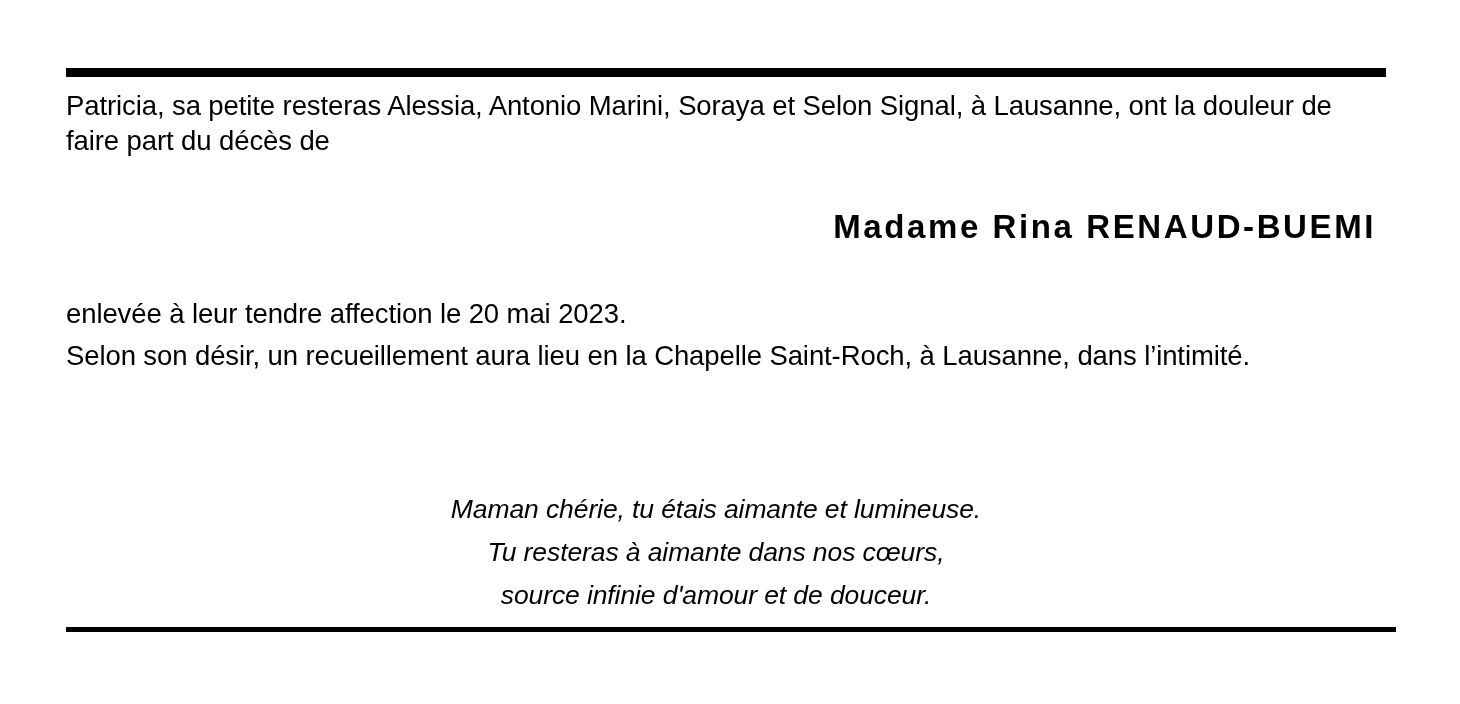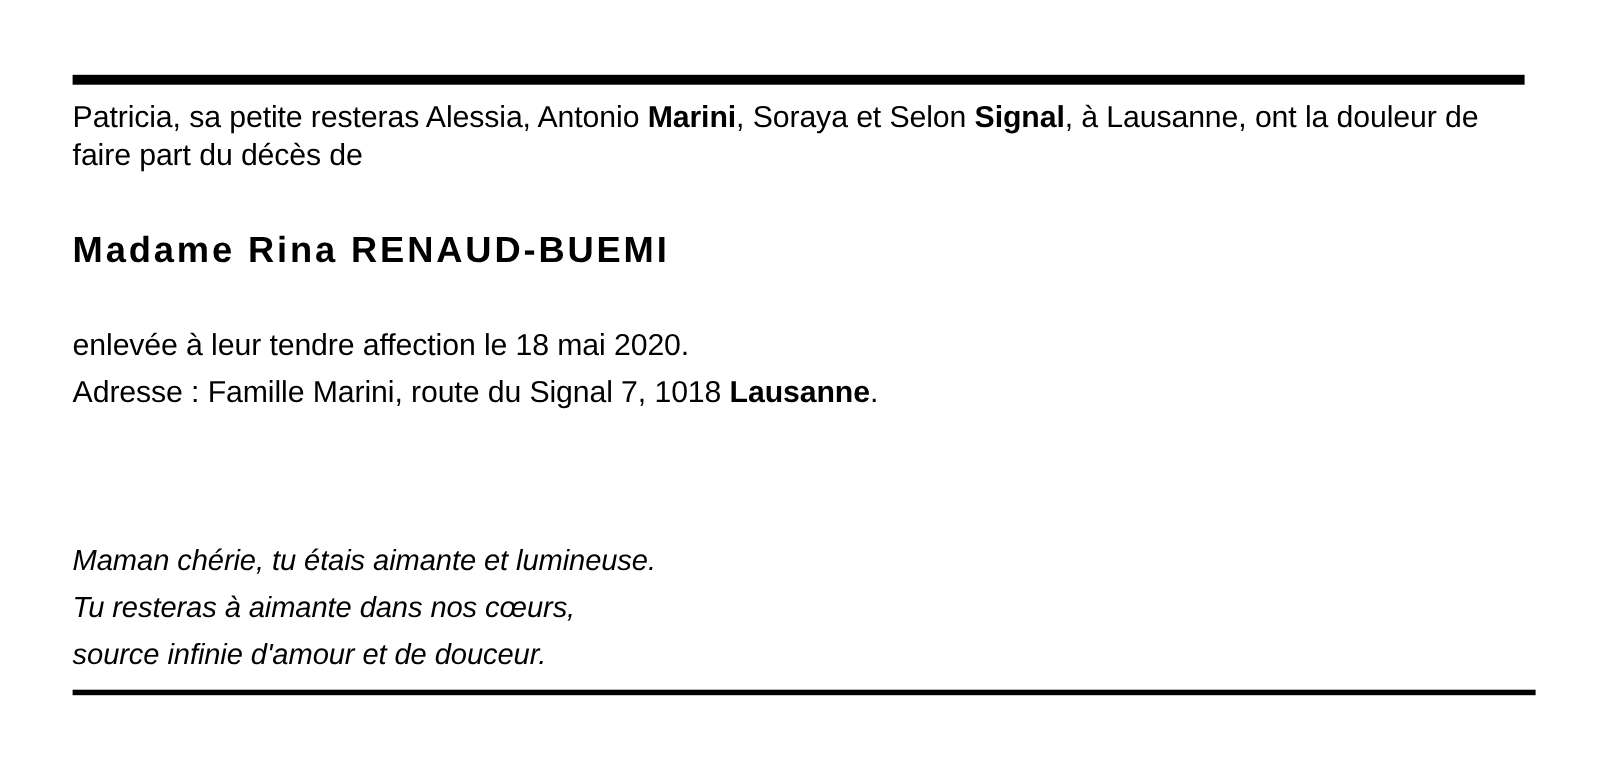--- a/index.html
+++ b/index.html
@@ -49,68 +49,69 @@
     margin: 0;
   }
   .intro {
     width: 1320px;
   }
   .deceased-name {
     position: absolute;
     left: 0;
     top: 118px;
     width: 1310px;
-    text-align: left;
+    text-align: right;
     font-size: 33px;
     font-weight: bold;
     letter-spacing: 2.6px;
   }
   .details {
     position: absolute;
     left: 0;
     top: 205px;
     width: 1330px;
     font-size: 27.5px;
     line-height: 1.52;
   }
   .details p {
     margin: 0;
   }
   .epitaph {
     position: absolute;
     left: 0;
     top: 400px;
     width: 1300px;
+    text-align: center;
     font-style: italic;
     font-size: 26.5px;
     line-height: 1.62;
   }
   .epitaph p {
     margin: 0;
   }
   b {
-    font-weight: bold;
+    font-weight: normal;
   }
 </style>
 </head>
 <body>
 
 <div class="notice">
 
   <div class="rule-top"></div>
 
   <div class="body-text">
 
     <p class="intro"><span>Patricia, sa petite resteras Alessia, Antonio </span><b>Marini</b><span>, Soraya et Selon </span><b>Signal</b><span>, à Lausanne, ont la douleur de faire part du décès de</span></p>
 
     <div class="deceased-name">Madame Rina RENAUD-BUEMI</div>
 
     <div class="details">
-      <p>enlevée à leur tendre affection le 18 mai 2020.</p>
-      <p><span>Adresse : Famille Marini, route du Signal 7, 1018 </span><b>Lausanne</b><span>.</span></p>
+      <p>enlevée à leur tendre affection le 20 mai 2023.</p>
+      <p>Selon son désir, un recueillement aura lieu en la Chapelle Saint-Roch, à Lausanne, dans l’intimité.</p>
     </div>
 
     <div class="epitaph">
       <p>Maman chérie, tu étais aimante et lumineuse.</p>
       <p>Tu resteras à aimante dans nos cœurs,</p>
       <p>source infinie d'amour et de douceur.</p>
     </div>
 
   </div>
 

